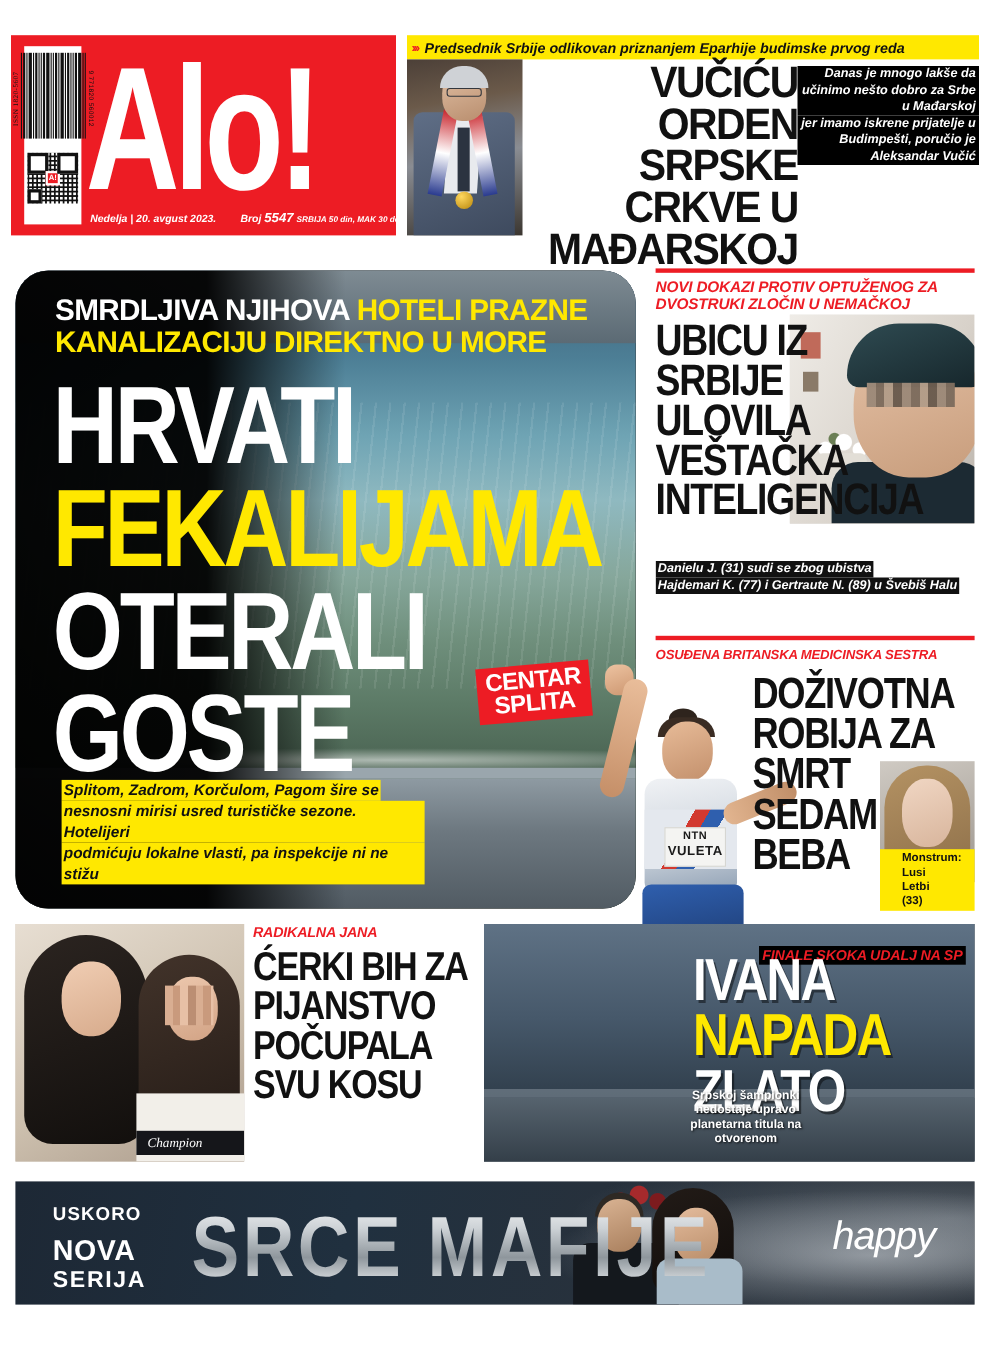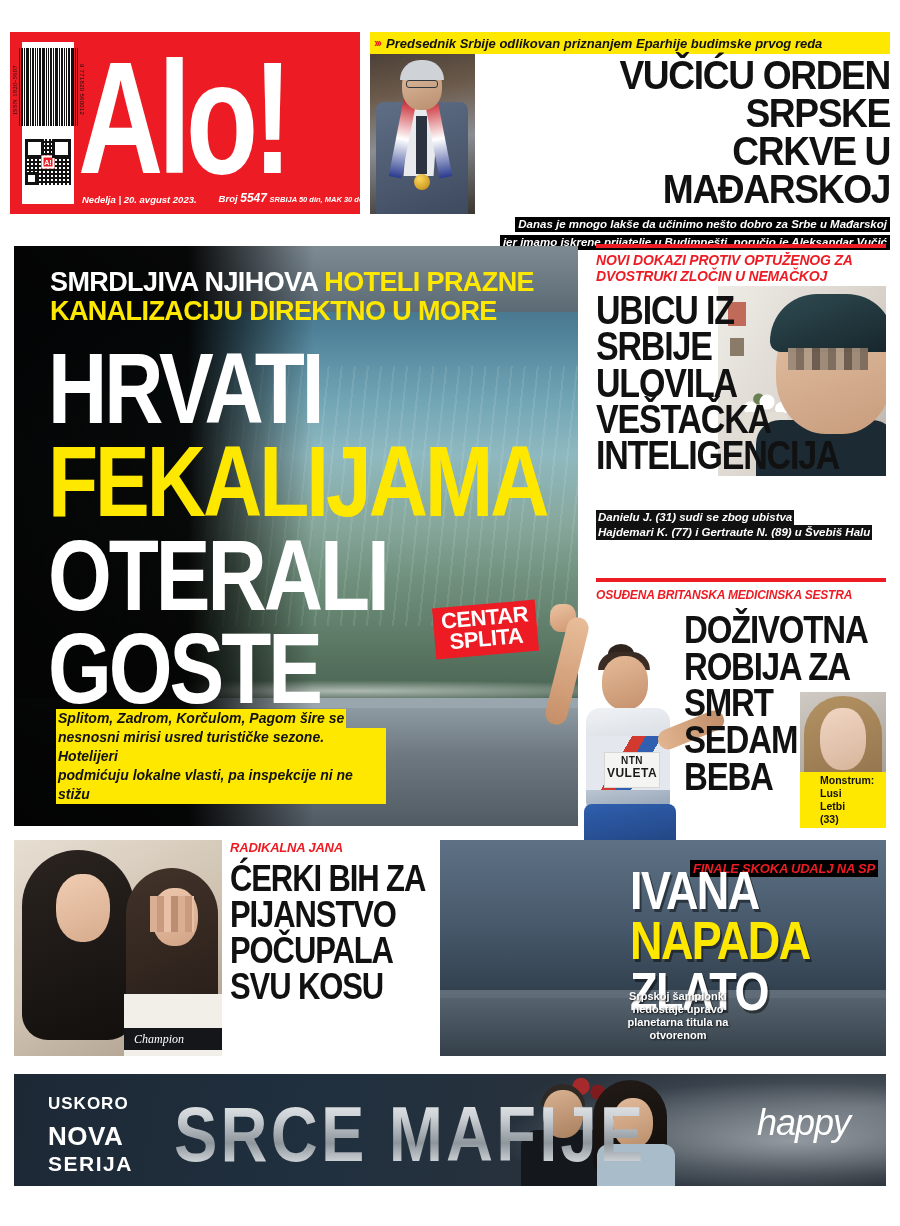--- a/index.html
+++ b/index.html
@@ -61,30 +61,30 @@
   .tt-photo .ribbon-r { position:absolute; left:62px; top:46px; width:13px; height:78px;
     background:linear-gradient(180deg,#c9252c,#ffffff 50%,#2a3b8f); transform:rotate(-11deg); }
   .tt-photo .medal { position:absolute; left:44px; top:120px; width:16px; height:16px; border-radius:50%;
     background:radial-gradient(circle at 35% 30%,#ffd75e,#b8860b); }
   .tt-photo .head { position:absolute; left:32px; top:10px; width:40px; height:46px; border-radius:45%;
     background:linear-gradient(160deg,#e0bfa4,#b98e6e); }
   .tt-photo .hair { position:absolute; left:30px; top:6px; width:44px; height:20px; border-radius:22px 22px 0 0;
     background:#cfd2d6; }
   .tt-photo .glass { position:absolute; left:36px; top:26px; width:32px; height:8px;
     border:1.5px solid #33373d; border-radius:3px; }
-  .tt-text { flex:1; padding-left:6px; display:flex; flex-direction:column; }
+  .tt-text { flex:1; padding-left:6px; display:flex; flex-direction:row; }
   .tt-head { font-size:40px; line-height:0.95; font-weight:bold; letter-spacing:-1.5px;
              color:#111; text-align:right; transform: scaleX(0.93); transform-origin:right center; padding-top:2px;}
   .tt-head .l2 { display:block; }
   .tt-sub { margin-top:6px; text-align:right; }
   .tt-sub span { display:inline-block; background:#000000; color:#fff; font-style:italic; font-weight:bold;
     font-size:11.5px; line-height:15px; padding:0 3px; }
 
   
-  .lead { position:absolute; left:14px; top:246px; width:564px; height:580px; background:#000; overflow:hidden; }
+  .lead { position:absolute; left:14px; top:246px; width:564px; height:580px; background:#000; overflow:hidden;border-radius:30px; }
   .lead-photo { position:absolute; inset:0;
     background:
       linear-gradient(180deg, #3c5f78 0%, #4d7f96 14%, #6fa4b4 26%, #8fb9c0 36%,
                      #86a79b 48%, #6f8f7c 58%, #5c7a66 68%, #4a6352 78%, #3b5144 88%, #2d3e36 100%); }
   .lead-photo .shoreline { position:absolute; left:0; right:0; top:0; height:66px;
     background:linear-gradient(180deg,#7e8b93,#5b6a74); }
   .lead-photo .quay { position:absolute; left:0; right:0; bottom:0; height:118px;
     background:linear-gradient(180deg,#8e9aa2 0%,#6d7880 40%,#515b63 100%); }
   .lead-photo .quay-edge { position:absolute; left:0; right:0; bottom:118px; height:10px; background:#9aa6ad; }
   .lead-photo .foam { position:absolute; left:0; right:0; bottom:124px; height:22px;

